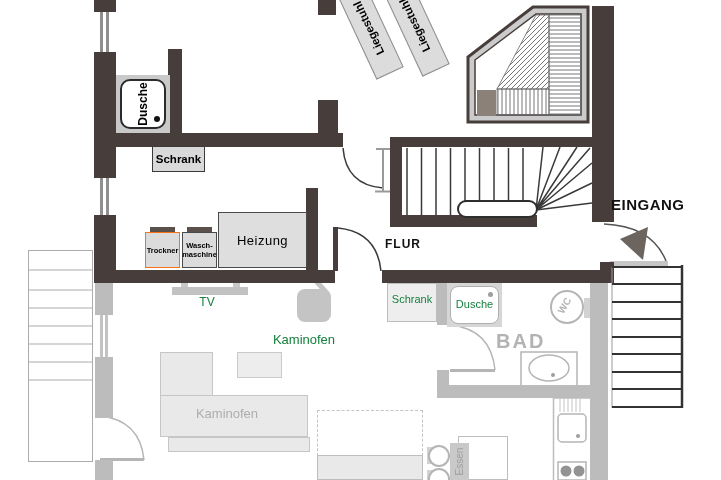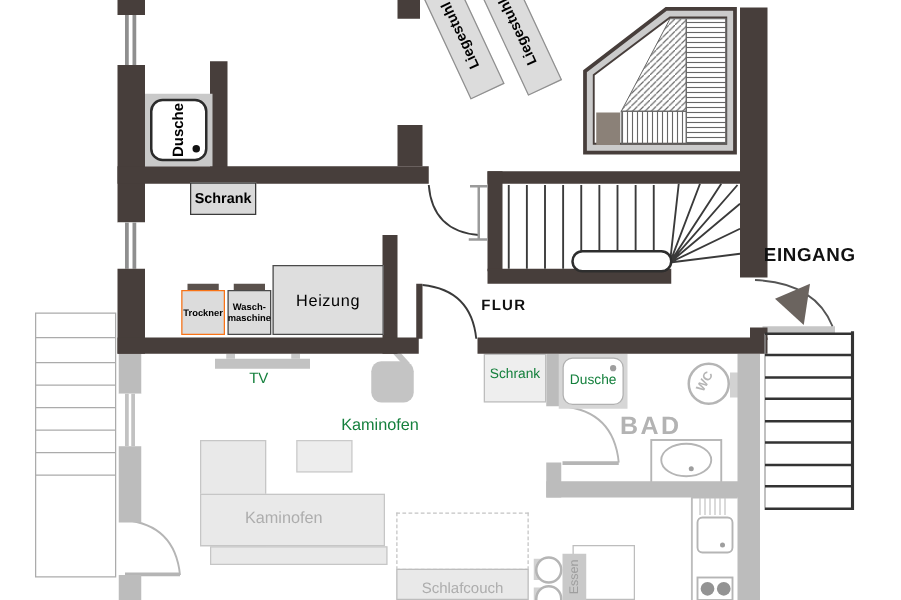--- a/index.html
+++ b/index.html
@@ -107,21 +107,20 @@
   <div class="lbl" style="left:496px;top:330px;font-size:20px;font-weight:bold;letter-spacing:2px;color:#b3b3b3;">BAD</div>
 
   <div class="couch" style="left:160px;top:352px;width:53px;height:85px;"></div>
   <div class="couch" style="left:160px;top:395px;width:148px;height:42px;"></div>
   <div class="couch" style="left:168px;top:437px;width:142px;height:15px;"></div>
   <div class="lbl ghost cen" style="left:185px;top:406px;width:84px;height:15px;font-size:13px;color:#adadad;">Kaminofen</div>
   <div class="box" style="left:237px;top:352px;width:45px;height:26px;background:#ededed;border:1.5px solid #cacaca;"></div>
 
   <div class="box" style="left:317px;top:410px;width:106px;height:46px;background:#fff;border:1.5px dashed #c4c4c4;"></div>
   <div class="box" style="left:317px;top:455px;width:106px;height:25px;background:#e9e9e9;border:1.5px solid #bdbdbd;"></div>
-  <div class="lbl ghost cen" style="left:317px;top:463px;width:106px;height:14px;font-size:12px;color:#adadad;">Schlafcouch</div>
 
   <div class="box" style="left:458px;top:436px;width:50px;height:44px;background:#fff;border:1.5px solid #bdbdbd;"></div>
   <div class="a cen" style="left:450px;top:443px;width:19px;height:37px;background:#c9c9c9;">
     <span class="rotm90" style="font-size:10px;color:#9e9e9e;">Essen</span>
   </div>
 
   <div class="wall" style="left:94px;top:0;width:22px;height:12px;"></div>
   <div class="win" style="left:94px;top:12px;width:22px;height:40px;">
     <div class="ws" style="left:6px;"></div>
       <div class="ws" style="left:12px;"></div>

